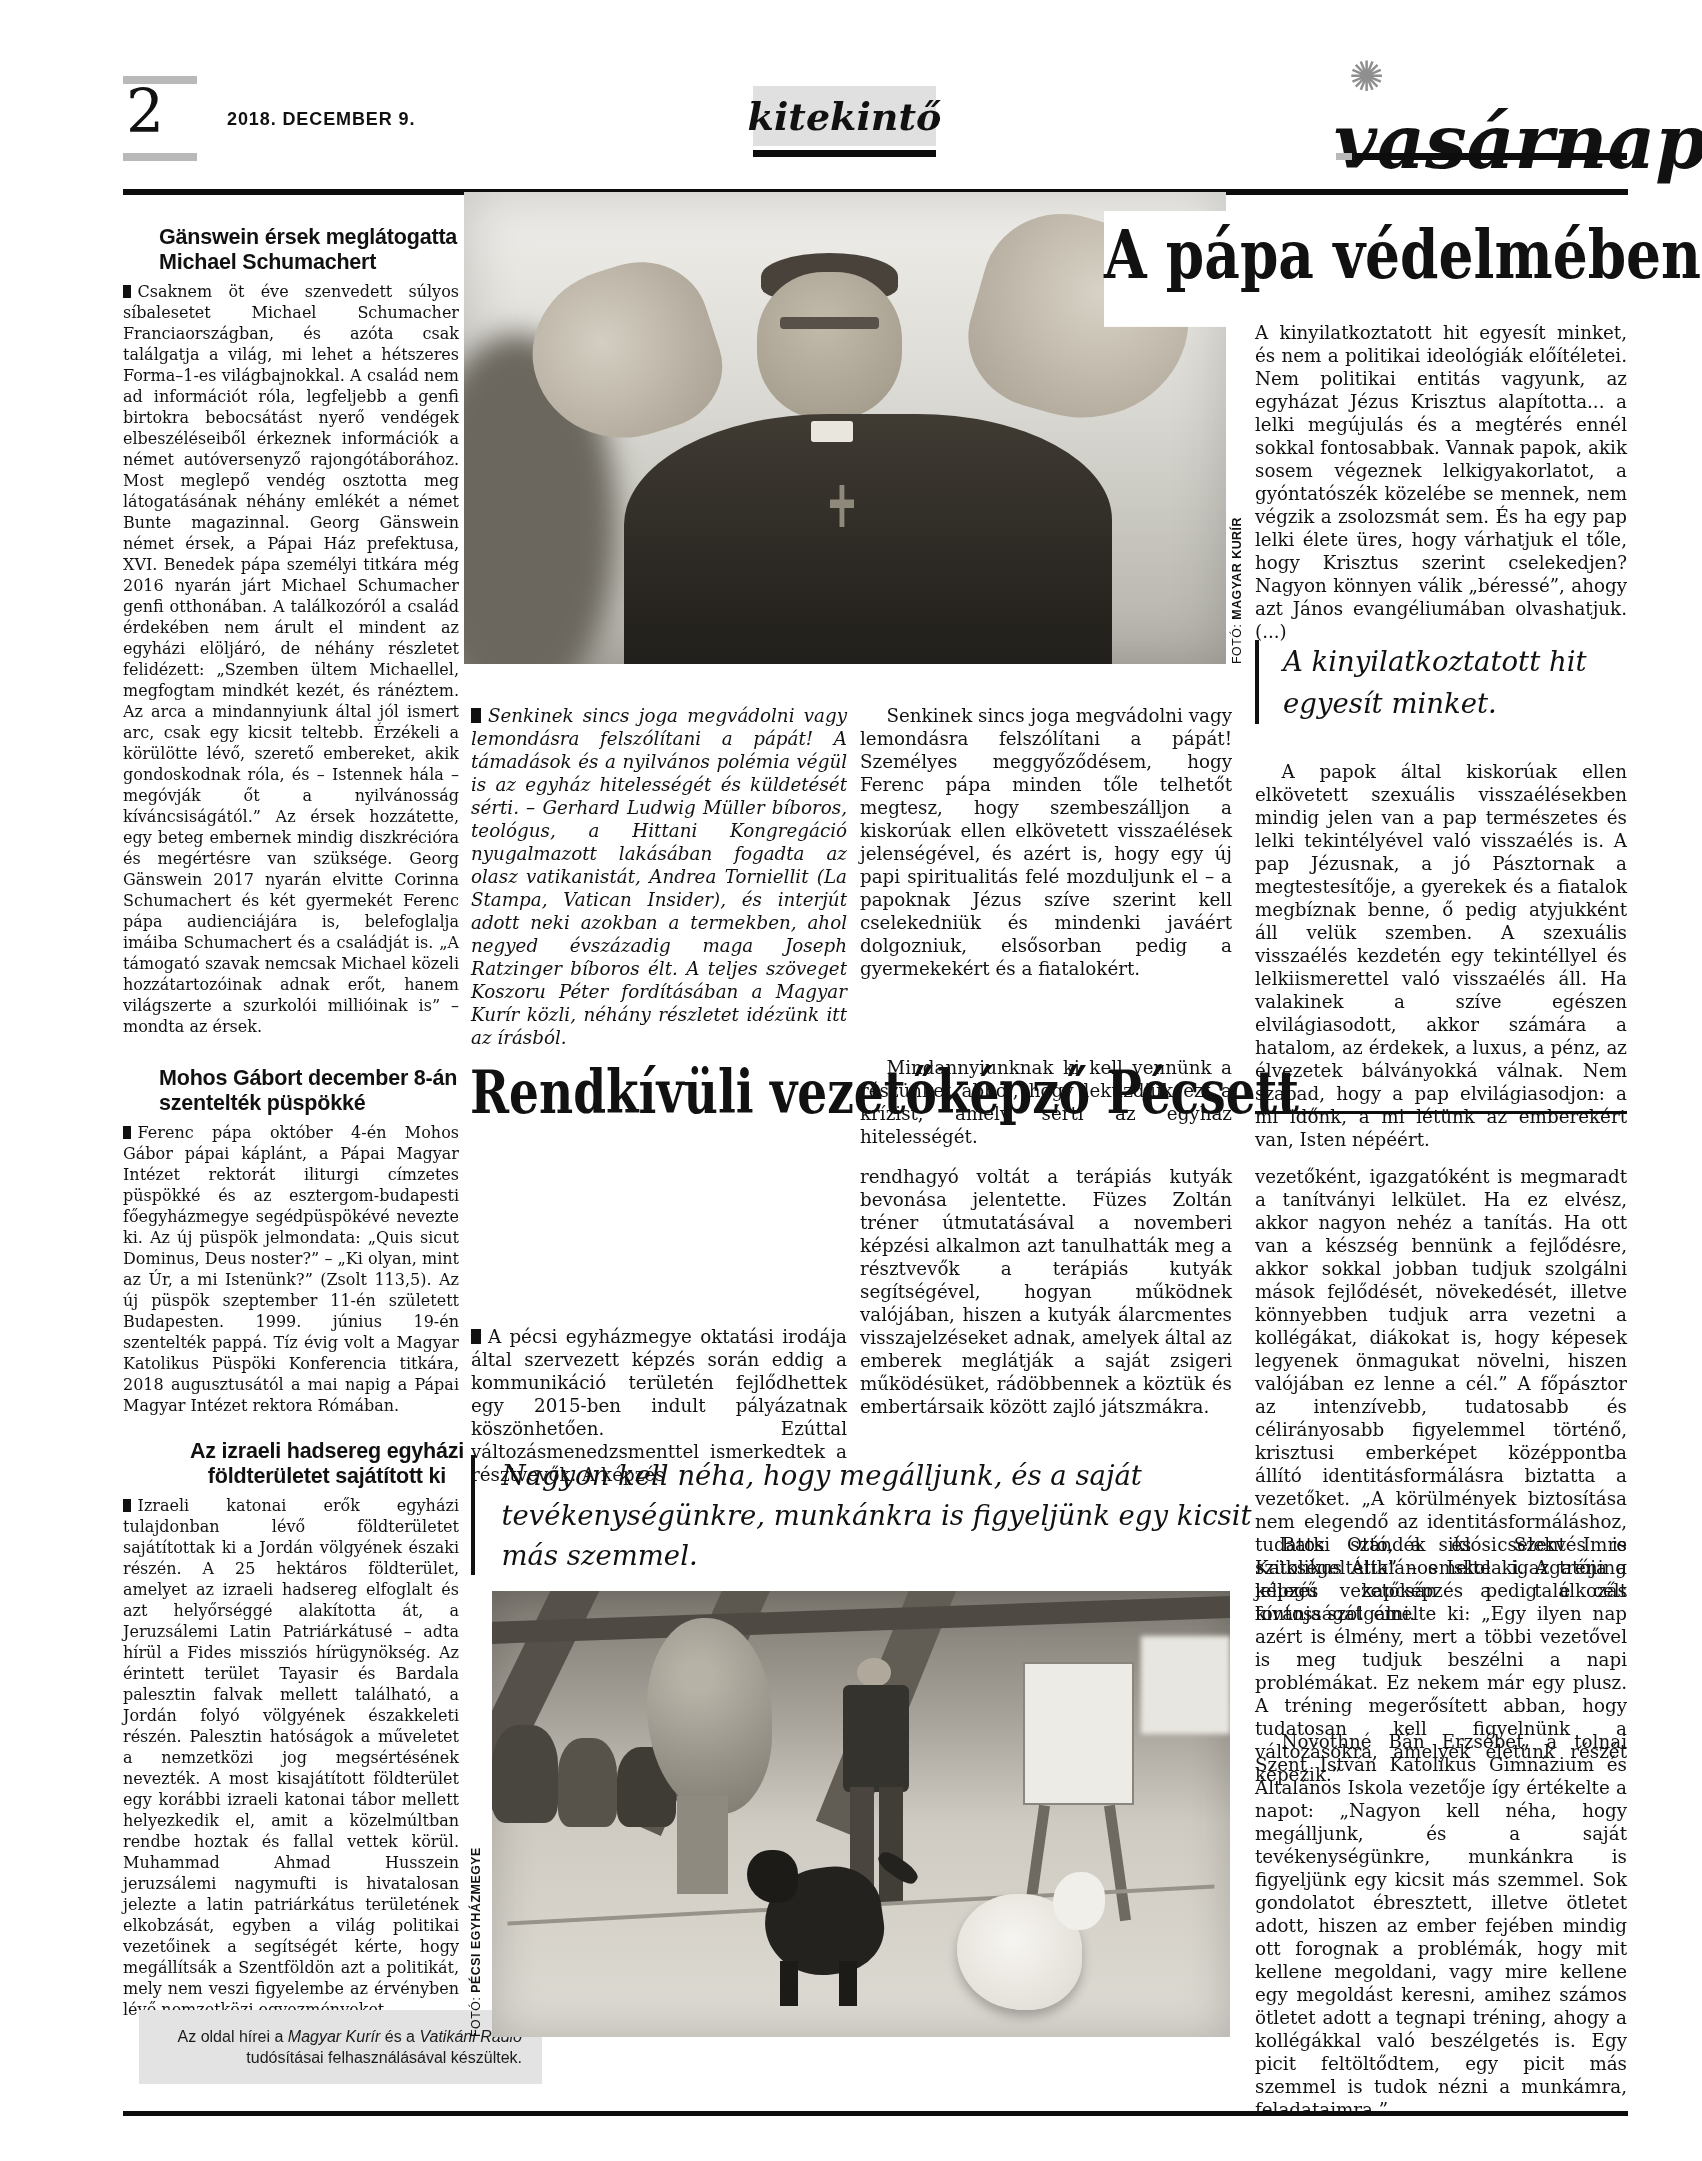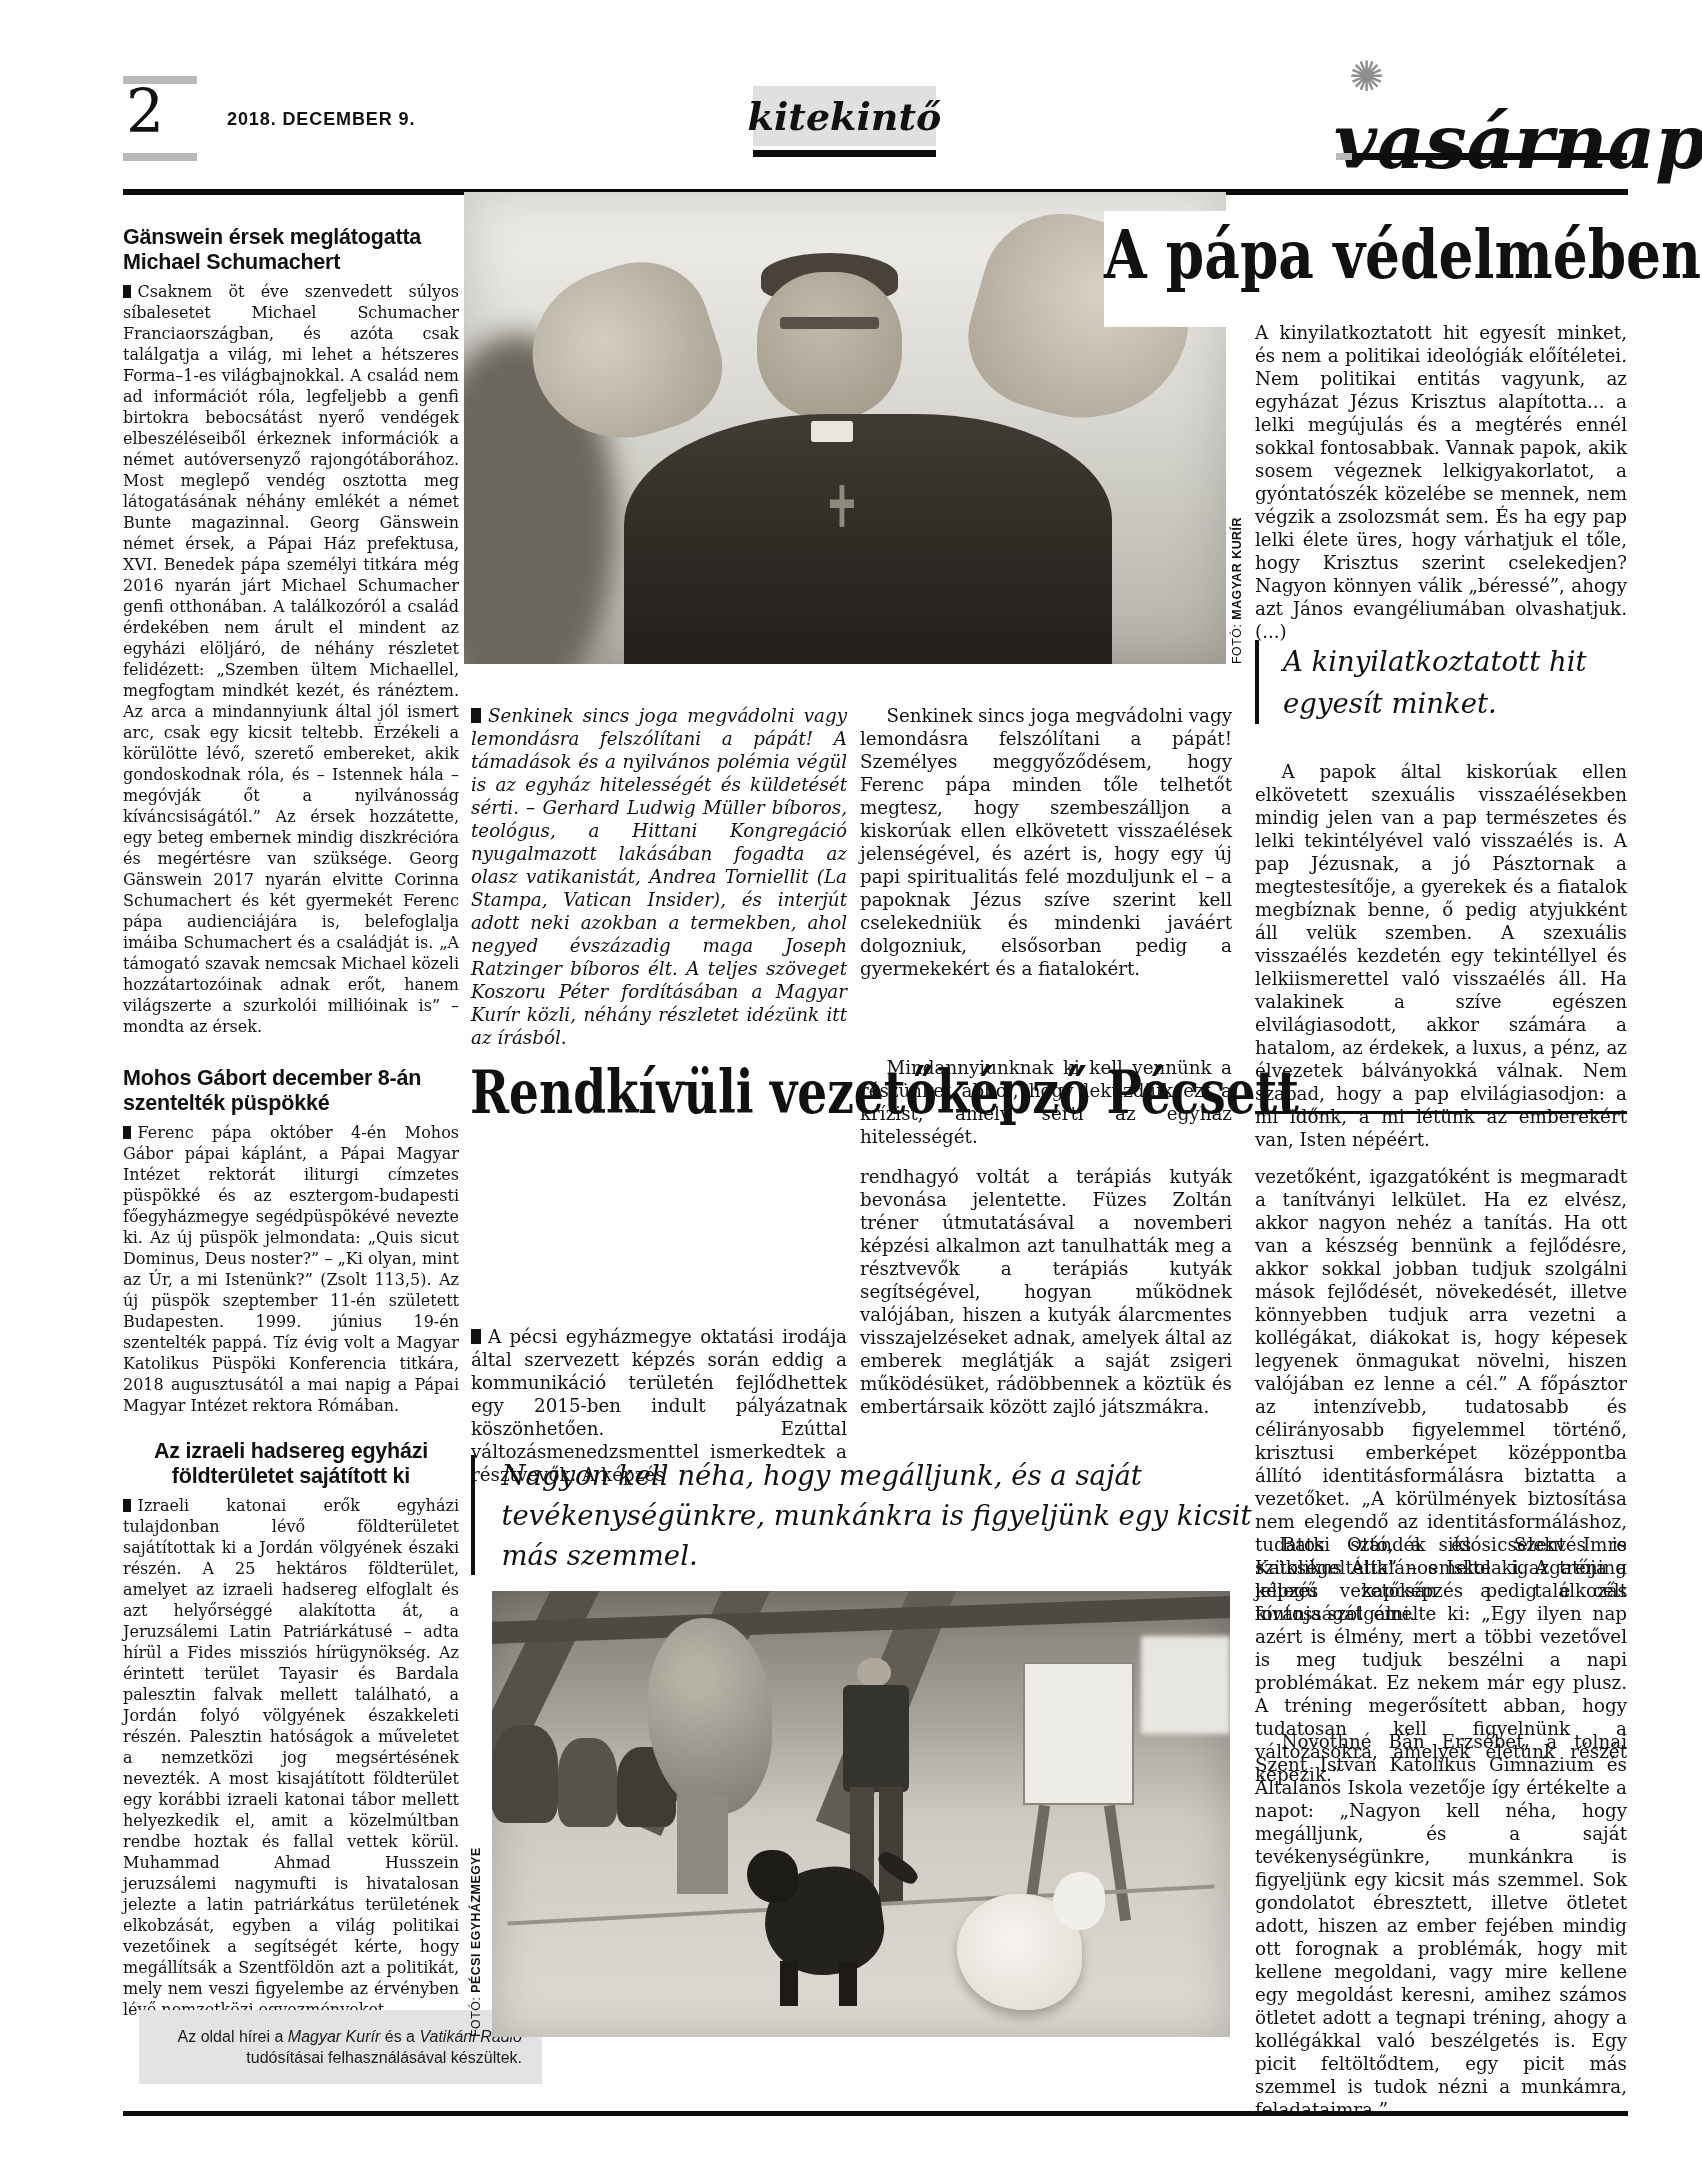--- a/index.html
+++ b/index.html
@@ -9,21 +9,21 @@
   .bar{background:#0d0d0d;}
   .graybar{background:#b9b9b9;}
   
   #page-number{font-size:60px;line-height:1;font-family:"DejaVu Serif",serif;}
   #date{font-size:18px;font-weight:bold;letter-spacing:0.9px;}
   #kitekinto-box{width:183px;height:60px;background:#e0e0e0;display:flex;align-items:center;justify-content:center;}
   #kitekinto-box span{font-style:italic;font-weight:bold;font-size:38px;}
   #masthead{width:293px;text-align:right;font-style:italic;font-weight:bold;font-size:74px;line-height:1;margin-top:33px;}
   #flame{font-family:"DejaVu Sans",sans-serif;font-size:42px;color:#8f8f8f;line-height:1;}
   
-  .col-title{font-family:"Liberation Sans",sans-serif;font-weight:bold;font-size:21.5px;line-height:25px;white-space:pre-line;letter-spacing:-0.2px;}
+  .col-title{font-family:"Liberation Sans",sans-serif;font-weight:bold;font-size:21.5px;line-height:25px;white-space:pre-line;letter-spacing:-0.2px;margin-left:36px;}
   .body-sm{font-size:16px;line-height:21px;text-align:justify;}
   .body-md{font-size:18.3px;line-height:23px;text-align:justify;}
   .indent{text-indent:26.5px;}
   .ital{font-style:italic;}
   .sq{display:inline-block;width:9.6px;height:15px;background:#111;margin-right:7.3px;vertical-align:-1.4px;}
   .sq-sm{display:inline-block;width:8.2px;height:13px;background:#111;margin-right:6.4px;vertical-align:-0.9px;}
   .big-headline{font-weight:bold;white-space:nowrap;line-height:1;}
   #pope-headline{font-size:55px;transform:scaleY(1.22);transform-origin:center top;text-align:center;background:#fff;padding-top:8.2px;}
   #pecs-headline{font-size:47px;transform:scaleY(1.28);transform-origin:left top;}
   .pullquote{border-left:4.6px solid #111;font-style:italic;white-space:pre-line;}

